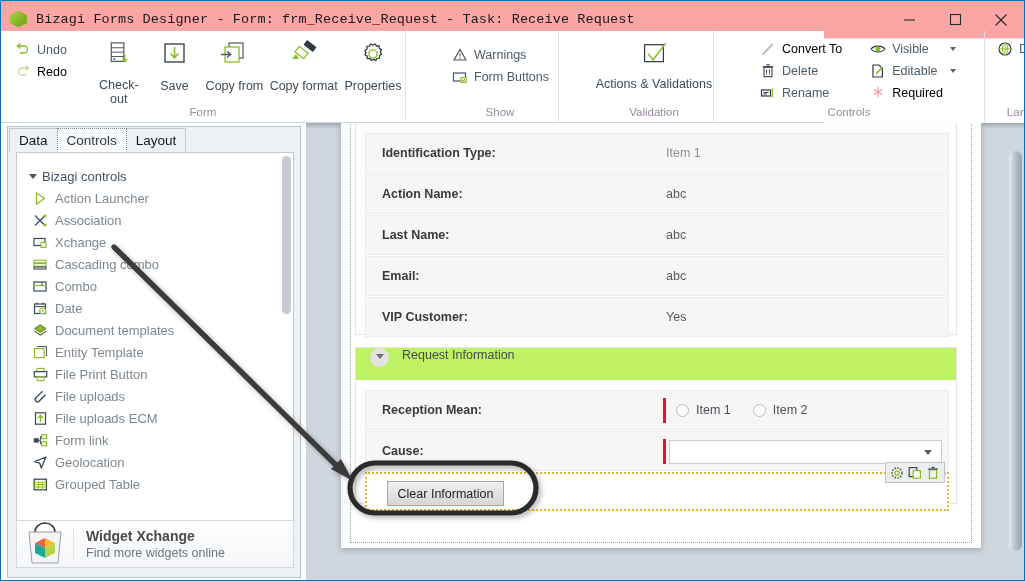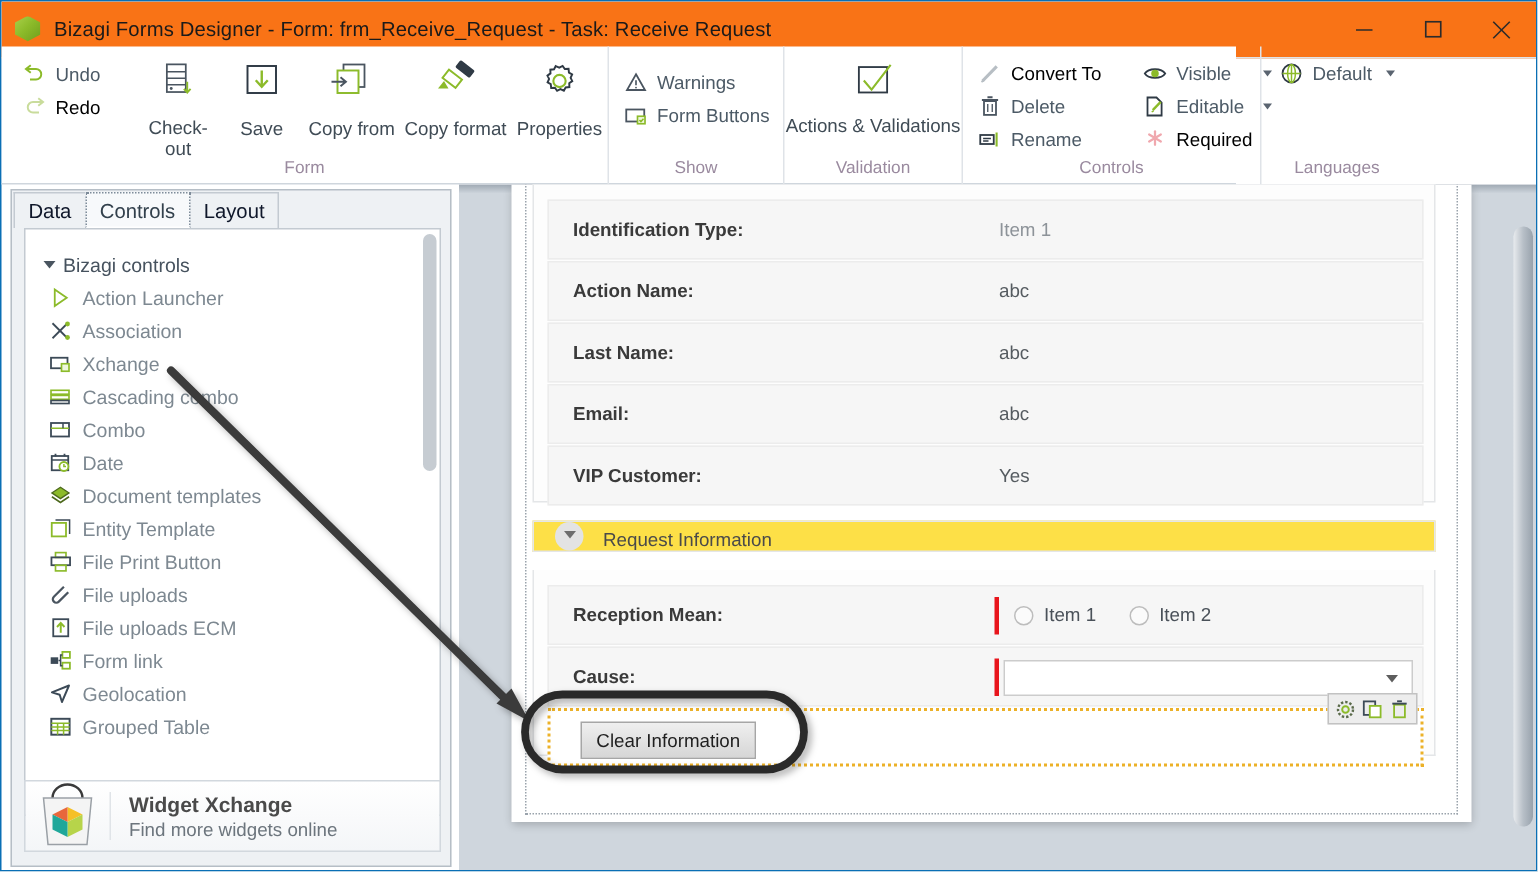--- a/index.html
+++ b/index.html
@@ -16,23 +16,24 @@
     width: 1025px; height: 581px;
     border: 1px solid #0a6fb5;
     background: #ffffff;
     overflow: hidden;
   }
 
   
   .titlebar {
     position: absolute; left: 0; top: 0;
     width: 1023px; height: 38px;
-    background: #f97316;
+    background: #fca5a5;
     display: flex; align-items: center;
     border-bottom: 1px solid #dfe3e8;
+    font-family: Liberation Mono, monospace;
   }
   .title-icon {
     width: 20px; height: 20px; margin-left: 8px; margin-right: 7px;
     position: relative; flex: none;
   }
   .title-icon .cube {
     position: absolute; left: 1px; top: 1px;
     width: 17px; height: 17px;
     background: linear-gradient(135deg,#a9d04a 0%, #8cbb2a 45%, #6f9e1c 100%);
     clip-path: polygon(50% 0%, 100% 26%, 100% 74%, 50% 100%, 0% 74%, 0% 26%);
@@ -48,20 +49,21 @@
   }
   .winbtn svg { display: block; }
 
   
   .ribbon {
     position: absolute; left: 0; top: 30px;
     width: 823px; height: 92px;
     background: #ffffff;
     border-bottom: 1px solid #cfd6dd;
     display: flex;
+    gap: 36px;
   }
   .rgroup {
     position: relative;
     height: 92px;
     display: flex; flex-direction: column;
     border-right: 1px solid #dfe3e8;
   }
   .rgroup:last-child { border-right: none; }
   .rgroup-body { flex: 1; display: flex; align-items: flex-start; padding-top: 5px; }
   .rgroup-title {
@@ -215,24 +217,24 @@
     font-size: 12.5px; font-weight: bold; color: #3a3a3a;
   }
   .fieldrow .fvalue {
     position: absolute; left: 300px; top: 50%; transform: translateY(-50%);
     font-size: 12.5px; color: #555b60;
   }
   .fieldrow.first .fvalue { color: #8d9399; }
 
   .sectionhdr {
     position: absolute;
-    height: 21px;
-    background: #fde047;
+    height: 42px;
+    background: #bef264;
     border: 1px solid #e4e6e8;
-    display: flex; align-items: flex-end;
+    display: flex; align-items: flex-start;
   }
   .sectionhdr .chev {
     width: 19px; height: 19px; margin-left: 14px; margin-right: 13px;
     border-radius: 50%; background: #e3e3e3;
     display: flex; align-items: center; justify-content: center;
     flex: none;
   }
   .sectionhdr .chev:after {
     content: ""; display: block;
     width: 0; height: 0;

